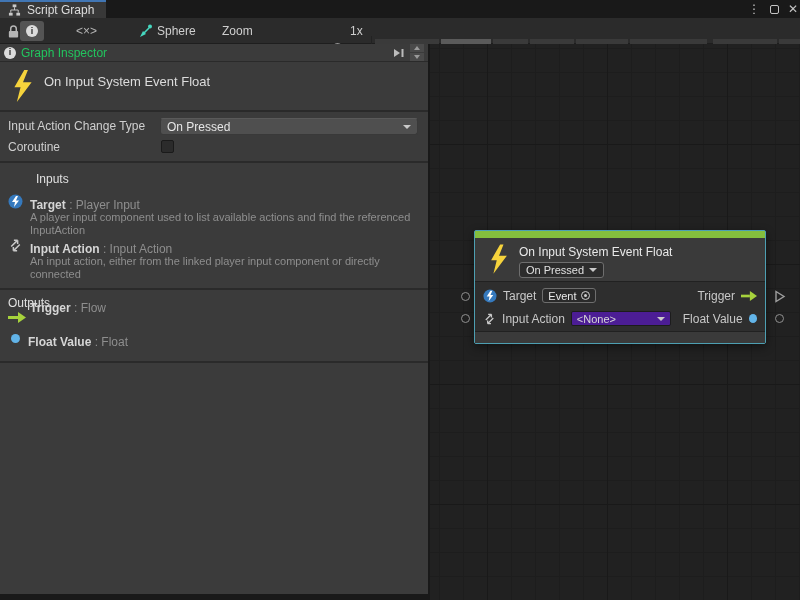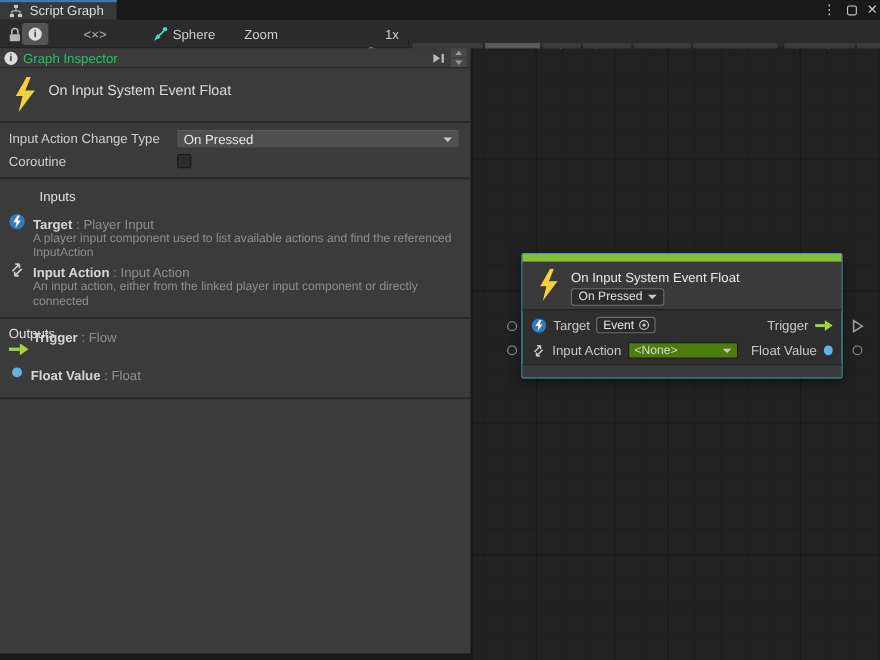--- a/index.html
+++ b/index.html
@@ -100,21 +100,21 @@
   #node-row2 { top:76px; }
   .port-label { font-size:12px; color:#c8c8c8; white-space:nowrap; }
   .spacer { flex:1; }
   #this-pill { height:15px; background:#2a2a2a; border:1px solid #6e6e6e;
     border-radius:3px; display:flex; align-items:center; gap:4px; padding:0 5px;
     font-size:11px; color:#e8e8e8; }
   .obj-picker { width:9px; height:9px; border:1.5px solid #cfcfcf; border-radius:50%;
     position:relative; }
   .obj-picker::after { content:""; position:absolute; left:2px; top:2px; width:3px;
     height:3px; border-radius:50%; background:#cfcfcf; }
-  #none-dd { width:106px; height:15px; background:#4d7c0f; border:1px solid #1c1c1c;
+  #none-dd { width:106px; height:15px; background:#4c1d95; border:1px solid #1c1c1c;
     border-radius:2px; display:flex; align-items:center; padding:0 5px; gap:4px;
     font-size:11px; color:#d8d8d8; }
   #none-dd .dd-lbl { flex:1; }
   .dot-blue { width:9px; height:9px; border-radius:50%; background:#62b4e8; }
   #node-footer { left:0; top:100px; width:100%; height:12px; background:#3a3a3a;
     border-top:1px solid #212121; }
 
   .outer-port { width:9px; height:9px; border:1.5px solid #8f8f8f; border-radius:50%; }
 </style>
 </head>

